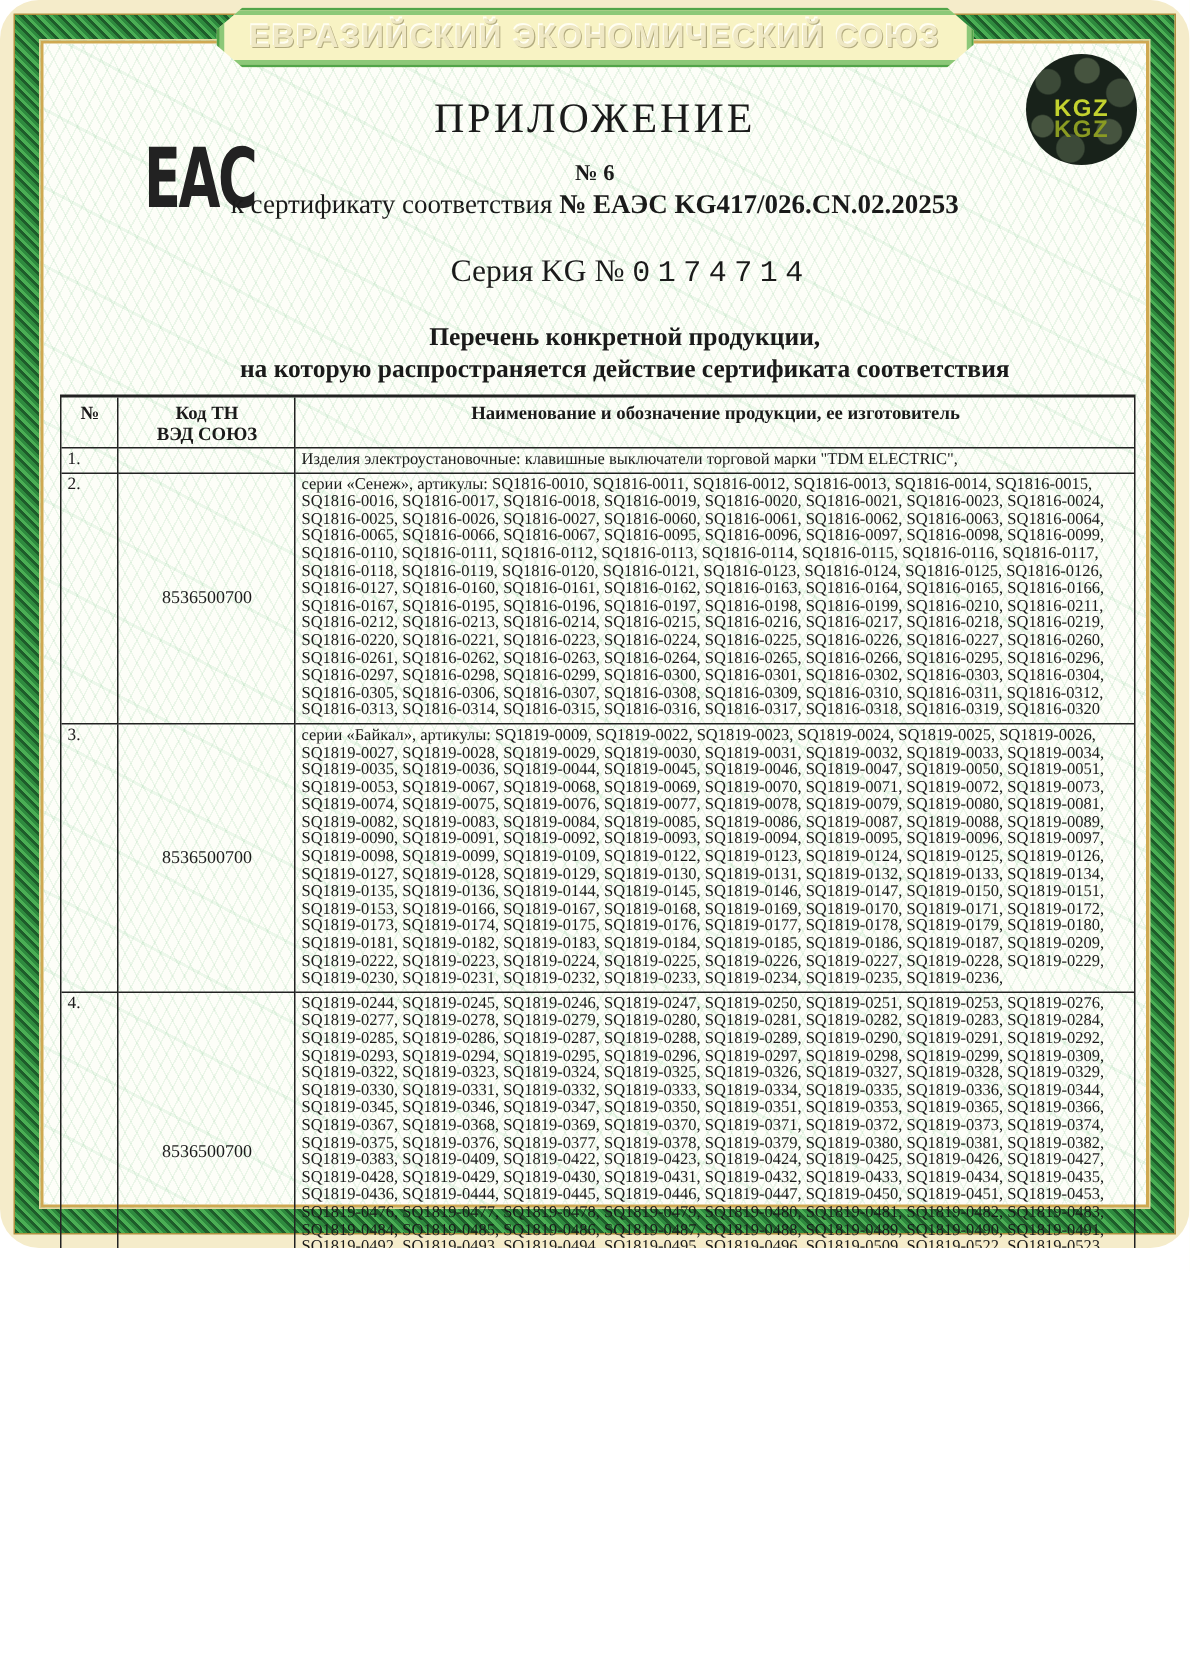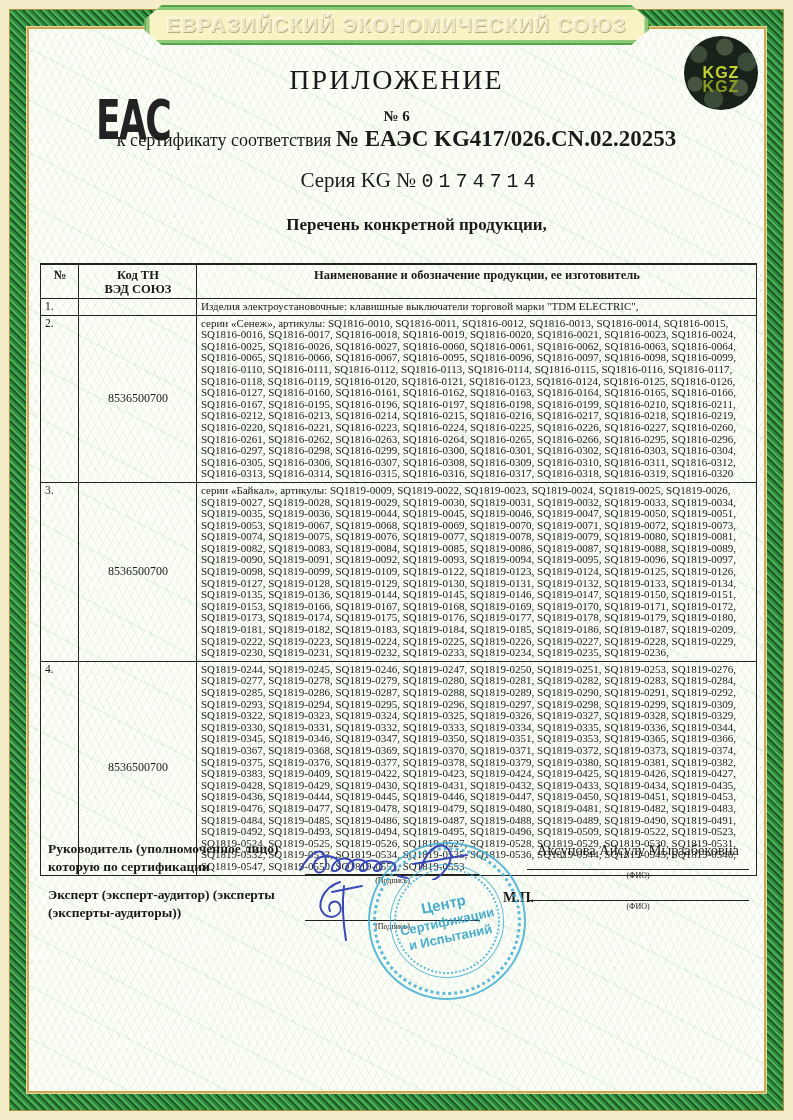--- a/index.html
+++ b/index.html
@@ -1,18 +1,18 @@
 <!DOCTYPE html>
 <html><head>
 <meta charset="utf-8">
 <style>
   * { margin:0; padding:0; box-sizing:border-box; }
   html,body { width:793px; }
   body { font-family:"Liberation Serif", serif; color:#1a1a1a; }
-  .page { position:relative; width:793px; height:1120px; background:#f5ecca; overflow:hidden; }
+  .page { position:relative; width:793px; height:832px; background:#f5ecca; overflow:hidden;border-radius:26px; }
 
   
   .border-band { position:absolute; inset:9px; border:1px solid #b08f3e;
     background:
       repeating-linear-gradient(45deg, #1e5c2a 0 2px, #4aae54 2px 4px, #2e8a3e 4px 6px);
   }
   
   .paper { position:absolute; inset:27px; border:2px solid #cfa952; outline:1px solid #e8d9a0; background:
       repeating-linear-gradient(62deg, rgba(110,190,125,0.12) 0 1px, transparent 1px 7px),
       repeating-linear-gradient(-62deg, rgba(110,190,125,0.12) 0 1px, transparent 1px 7px),
@@ -48,21 +48,21 @@
     display:flex; align-items:center; justify-content:center; }
   .kgz span { font-family:"Liberation Sans", sans-serif; font-weight:bold; font-size:16px;
     color:#c3d22f; text-shadow:0 14px 0 #8a9b22; letter-spacing:1px; }
 
   
   .title { position:absolute; top:64px; left:0; width:100%; text-align:center;
     font-size:28px; letter-spacing:2px; }
   .appendix-no { position:absolute; top:108px; left:0; width:100%; text-align:center;
     font-size:15px; font-weight:bold; }
   .cert-line { position:absolute; top:126px; left:0; width:100%; text-align:center; font-size:18px; }
-  .cert-line b { font-size:23px; }
+  .cert-line b { font-size:18px; }
   .series { position:absolute; top:168px; left:0; width:100%; text-align:center; font-size:21px;margin-left:24px; }
   .series .num { font-family:"Liberation Mono", monospace; font-size:20px; letter-spacing:5px; }
   .subtitle { position:absolute; top:214px; left:0; width:100%; text-align:center;
     font-size:17px; font-weight:bold; line-height:1.25;padding-left:40px; }
 
   
   .tbl { position:absolute; top:263px; left:40px; width:717px;
     border:1.6px solid #222; border-top-width:2.2px;
     display:grid; grid-template-columns:38px 118px 1fr; font-size:11px; line-height:11.6px; }
   .tbl .cell { border-right:1px solid #222; border-bottom:1px solid #222; padding:2px 3px 2px 4px; }
@@ -123,20 +123,21 @@
     <b>№ ЕАЭС KG417/026.CN.02.20253</b>
   </div>
 
   <div class="series">
     <span>Серия KG  №</span>
     <span class="num">0174714</span>
   </div>
 
   <div class="subtitle">
     <div>Перечень конкретной продукции,</div>
+    <div>на которую распространяется действие сертификата соответствия</div>
   </div>
 
   <div class="tbl">
 
     <div class="cell hdr">№</div>
     <div class="cell hdr">
       <div>Код ТН</div>
       <div>ВЭД СОЮЗ</div>
     </div>
     <div class="cell hdr">Наименование и обозначение продукции, ее изготовитель</div>

